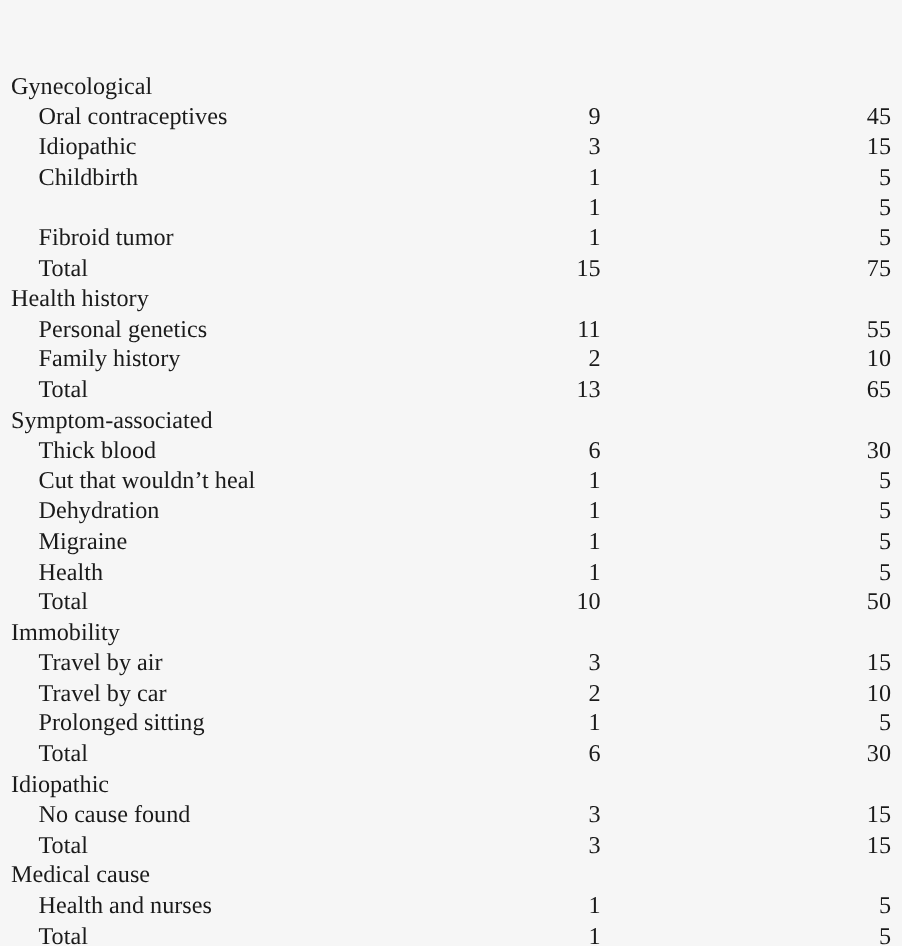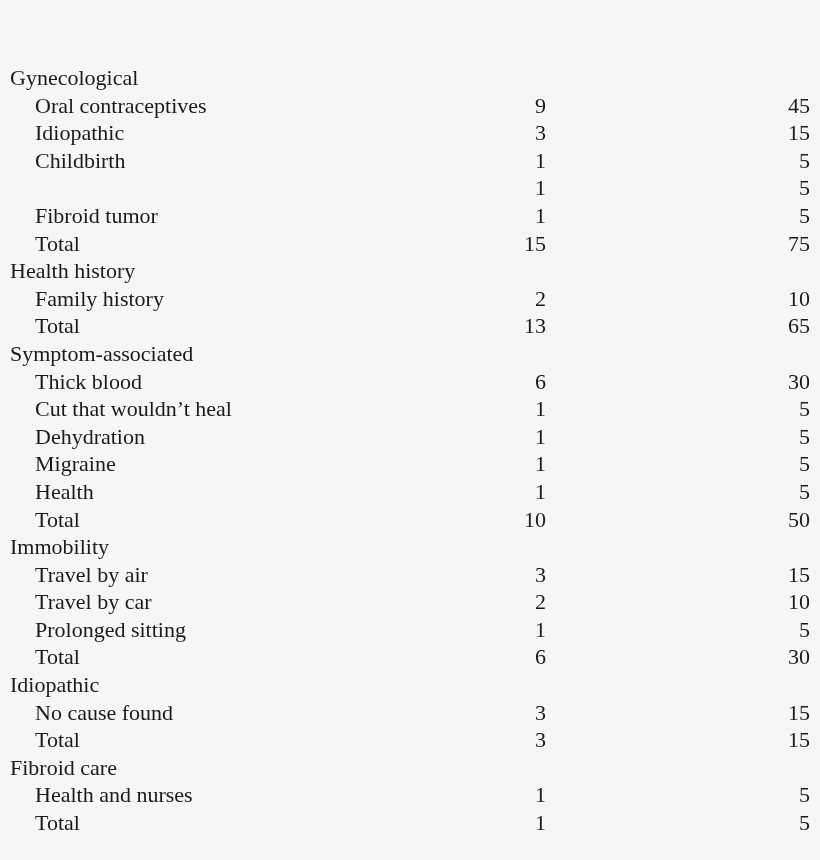--- a/index.html
+++ b/index.html
@@ -83,20 +83,25 @@
     </div>
     <div class="row item">
       <span class="label">Total</span>
       <span class="count">15</span>
       <span class="pct">75</span>
     </div>
     <div class="row category">
       <span class="label">Health history</span>
     </div>
     <div class="row item">
+      <span class="label">Personal genetics</span>
+      <span class="count">11</span>
+      <span class="pct">55</span>
+    </div>
+    <div class="row item">
       <span class="label">Family history</span>
       <span class="count">2</span>
       <span class="pct">10</span>
     </div>
     <div class="row item">
       <span class="label">Total</span>
       <span class="count">13</span>
       <span class="pct">65</span>
     </div>
     <div class="row category">
@@ -162,21 +167,21 @@
       <span class="label">No cause found</span>
       <span class="count">3</span>
       <span class="pct">15</span>
     </div>
     <div class="row item">
       <span class="label">Total</span>
       <span class="count">3</span>
       <span class="pct">15</span>
     </div>
     <div class="row category">
-      <span class="label">Fibroid care</span>
+      <span class="label">Medical cause</span>
     </div>
     <div class="row item">
       <span class="label">Health and nurses</span>
       <span class="count">1</span>
       <span class="pct">5</span>
     </div>
     <div class="row item">
       <span class="label">Total</span>
       <span class="count">1</span>
       <span class="pct">5</span>

